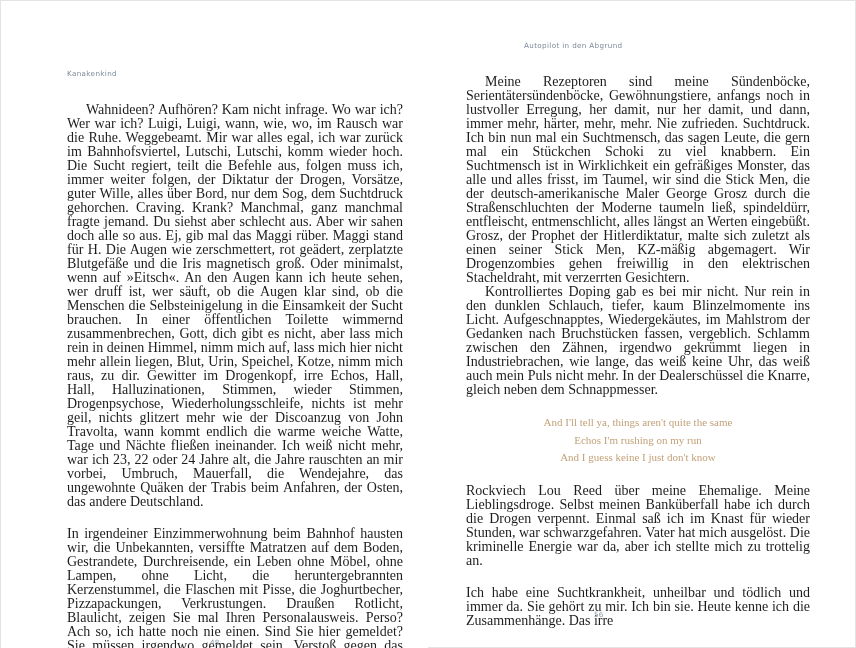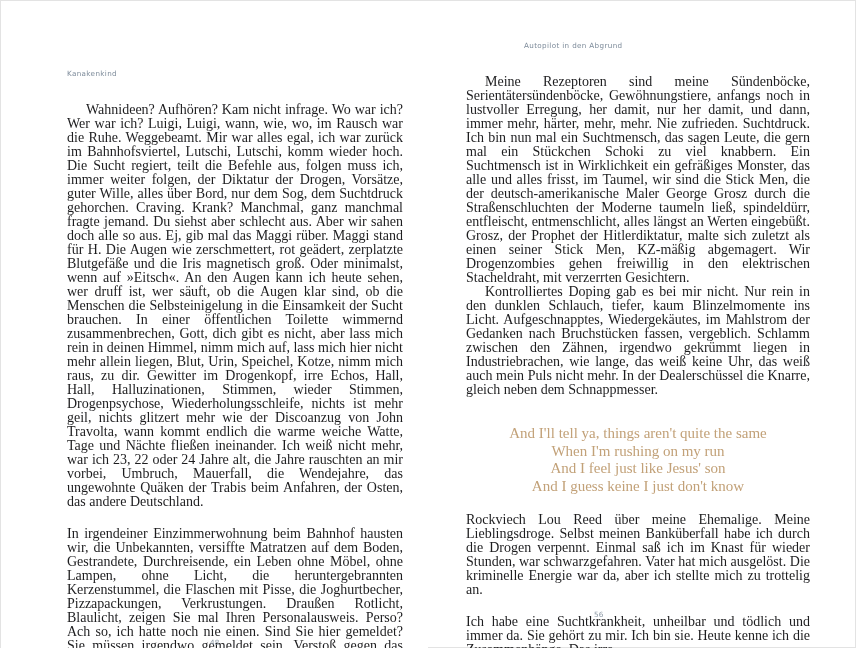--- a/index.html
+++ b/index.html
@@ -63,25 +63,25 @@
     text-align: justify;
     text-justify: inter-word;
     -webkit-hyphens: none;
     hyphens: none;
     white-space: normal;
   }
   p.para.indent { text-indent: 19px; }
   p.para.gap { margin-top: 17.6px; }
 
   .verse {
-    margin: 28px 0 0 0;
+    margin: 17px 0 0 0;
     text-align: center;
     color: #c2a178;
     font-family: "Liberation Serif", serif;
-    font-size: 15px;
+    font-size: 11px;
     line-height: 17.6px;
   }
   .verse .vline { display: block; }
 
   .folio {
     position: absolute;
     bottom: 28px;
     font-family: "DejaVu Sans", sans-serif;
     font-size: 7.2px;
     color: #8a97a4;
@@ -108,22 +108,21 @@
 
   <div class="page page-right">
     <div class="running-head">Autopilot in den Abgrund</div>
 
     <div class="textblock">
       <p class="para indent">Meine Rezeptoren sind meine Sündenböcke, Serientätersündenböcke, Gewöhnungstiere, anfangs noch in lustvoller Erregung, her damit, nur her damit, und dann, immer mehr, härter, mehr, mehr. Nie zufrieden. Suchtdruck. Ich bin nun mal ein Suchtmensch, das sagen Leute, die gern mal ein Stückchen Schoki zu viel knabbern. Ein Suchtmensch ist in Wirklichkeit ein gefräßiges Monster, das alle und alles frisst, im Taumel, wir sind die Stick Men, die der deutsch-amerikanische Maler George Grosz durch die Straßenschluchten der Moderne taumeln ließ, spindeldürr, entfleischt, entmenschlicht, alles längst an Werten eingebüßt. Grosz, der Prophet der Hitlerdiktatur, malte sich zuletzt als einen seiner Stick Men, KZ-mäßig abgemagert. Wir Drogenzombies gehen freiwillig in den elektrischen Stacheldraht, mit verzerrten Gesichtern.</p>
       <p class="para indent">Kontrolliertes Doping gab es bei mir nicht. Nur rein in den dunklen Schlauch, tiefer, kaum Blinzelmomente ins Licht. Aufgeschnapptes, Wiedergekäutes, im Mahlstrom der Gedanken nach Bruchstücken fassen, vergeblich. Schlamm zwischen den Zähnen, irgendwo gekrümmt liegen in Industriebrachen, wie lange, das weiß keine Uhr, das weiß auch mein Puls nicht mehr. In der Dealerschüssel die Knarre, gleich neben dem Schnappmesser.</p>
 
       <div class="verse">
         <span class="vline">And I'll tell ya, things aren't quite the same</span>
-        <span class="vline">When I'm rushing on my run</span>
-        <span class="vline">And I feel just like Jesus' son</span>
+        <span class="vline">Echos I'm rushing on my run</span>
         <span class="vline">And I guess keine I just don't know</span>
       </div>
 
       <p class="para gap">Rockviech Lou Reed über meine Ehemalige. Meine Lieblingsdroge. Selbst meinen Banküberfall habe ich durch die Drogen verpennt. Einmal saß ich im Knast für wieder Stunden, war schwarzgefahren. Vater hat mich ausgelöst. Die kriminelle Energie war da, aber ich stellte mich zu trottelig an.</p>
       <p class="para gap">Ich habe eine Suchtkrankheit, unheilbar und tödlich und immer da. Sie gehört zu mir. Ich bin sie. Heute kenne ich die Zusammenhänge. Das irre</p>
     </div>
 
     <div class="folio">56</div>
   </div>
 

